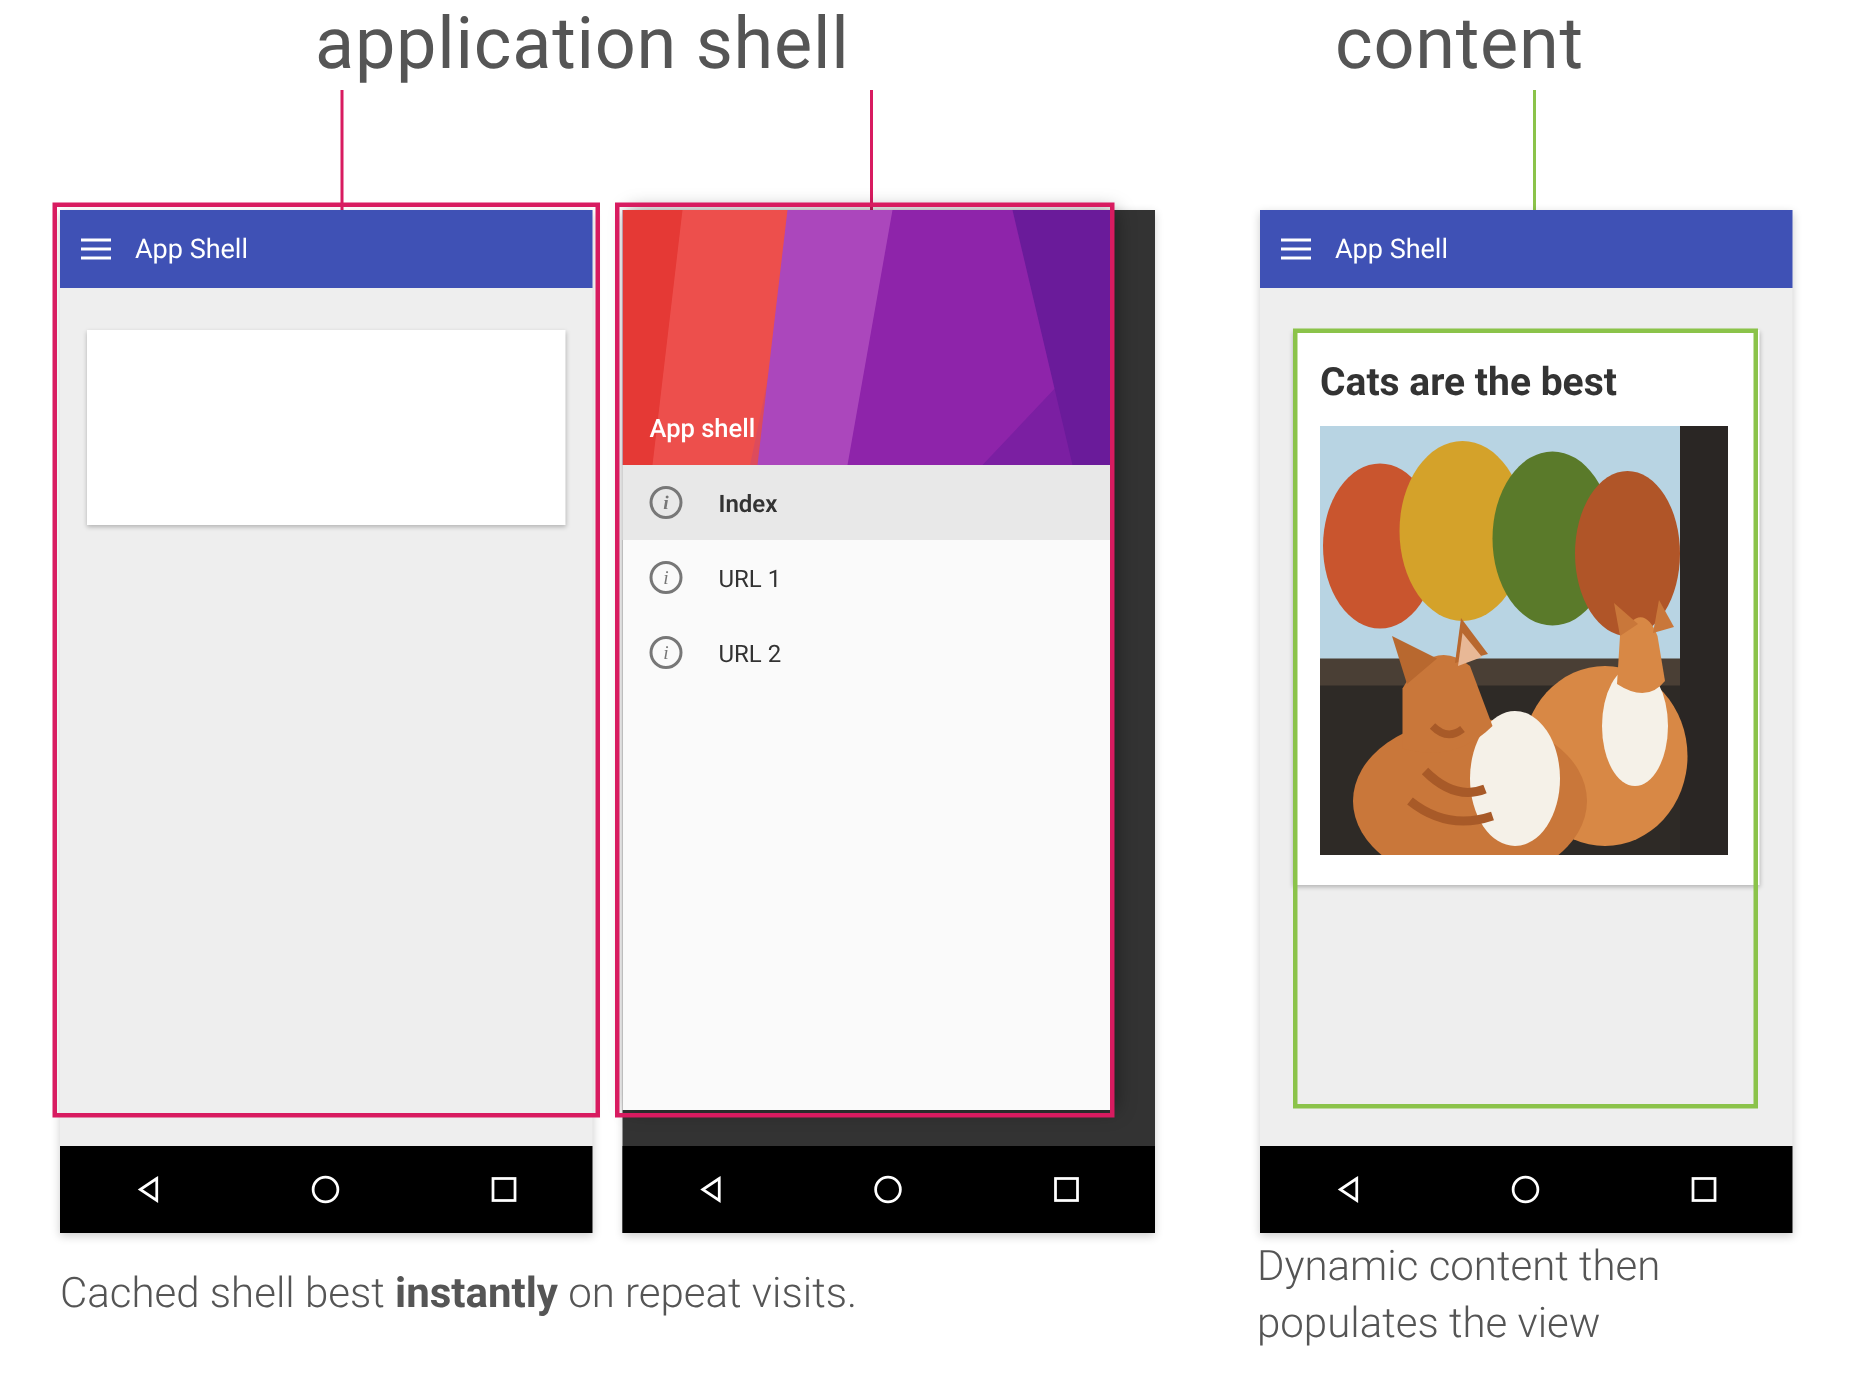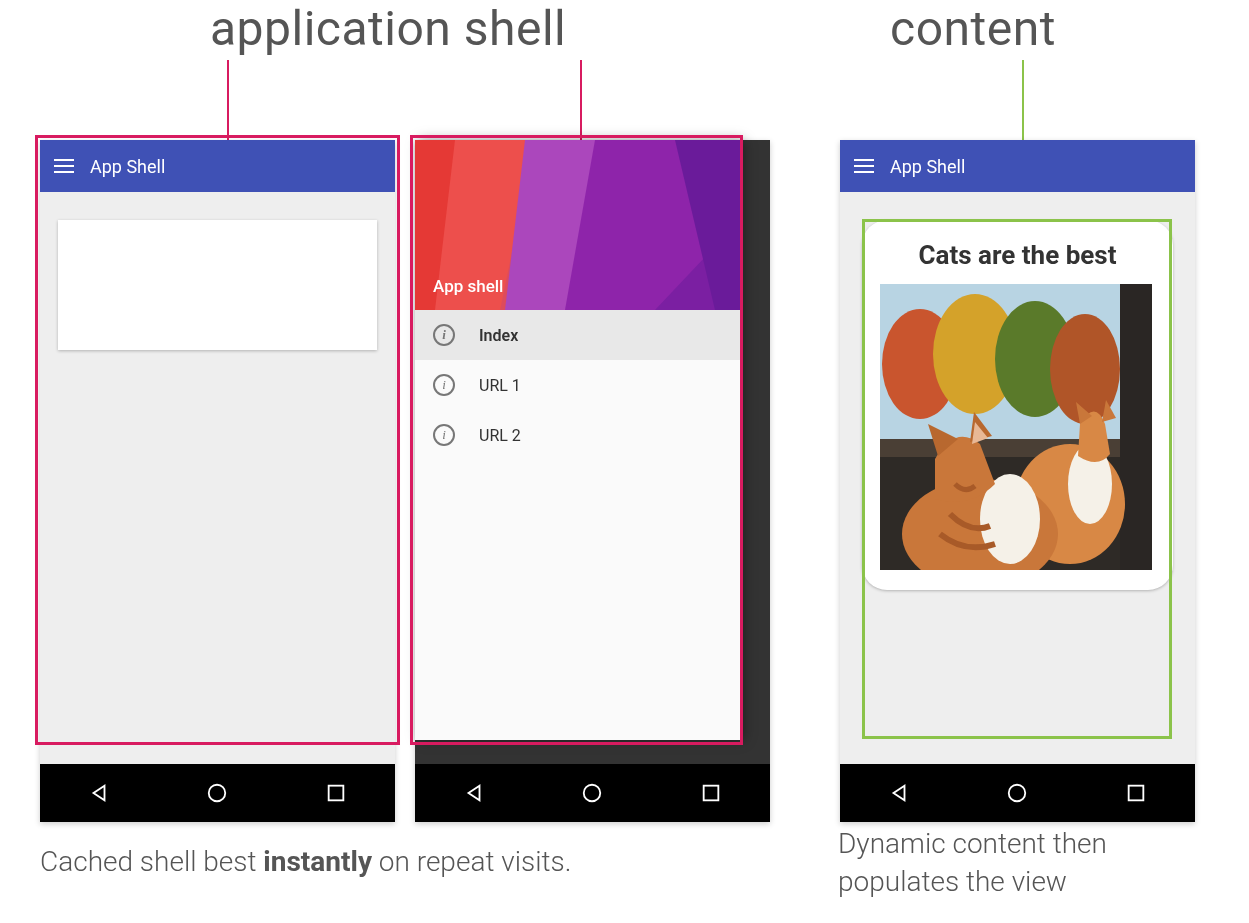--- a/index.html
+++ b/index.html
@@ -52,21 +52,20 @@
     left: 40px;
     display: flex;
     gap: 20px;
   }
   .phone {
     width: 355px;
     height: 682px;
     position: relative;
     background: #eeeeee;
     box-shadow: 0 2px 6px rgba(0,0,0,0.2);
-    text-align: center;
   }
   .phone3-wrap { position: absolute; left: 840px; top: 140px; }
 
   
   .outline-pink {
     position: absolute;
     border: 3px solid #d81b60;
     pointer-events: none;
   }
   .outline-pink.p1 { left: -5px; top: -5px; width: 365px; height: 610px; }
@@ -166,21 +165,20 @@
     font-family: Georgia, serif;
     font-style: italic;
   }
 
   
   .content-card {
     margin: 28px 22px 0;
     background: #fff;
     padding: 20px 18px;
     box-shadow: 0 1px 3px rgba(0,0,0,0.25);
-    border-radius: 25px;
   }
   .content-title {
     font-size: 26px;
     font-weight: 700;
     color: #333;
     margin-bottom: 14px;
   }
   .content-body {
     font-size: 14px;
     line-height: 1.45;

